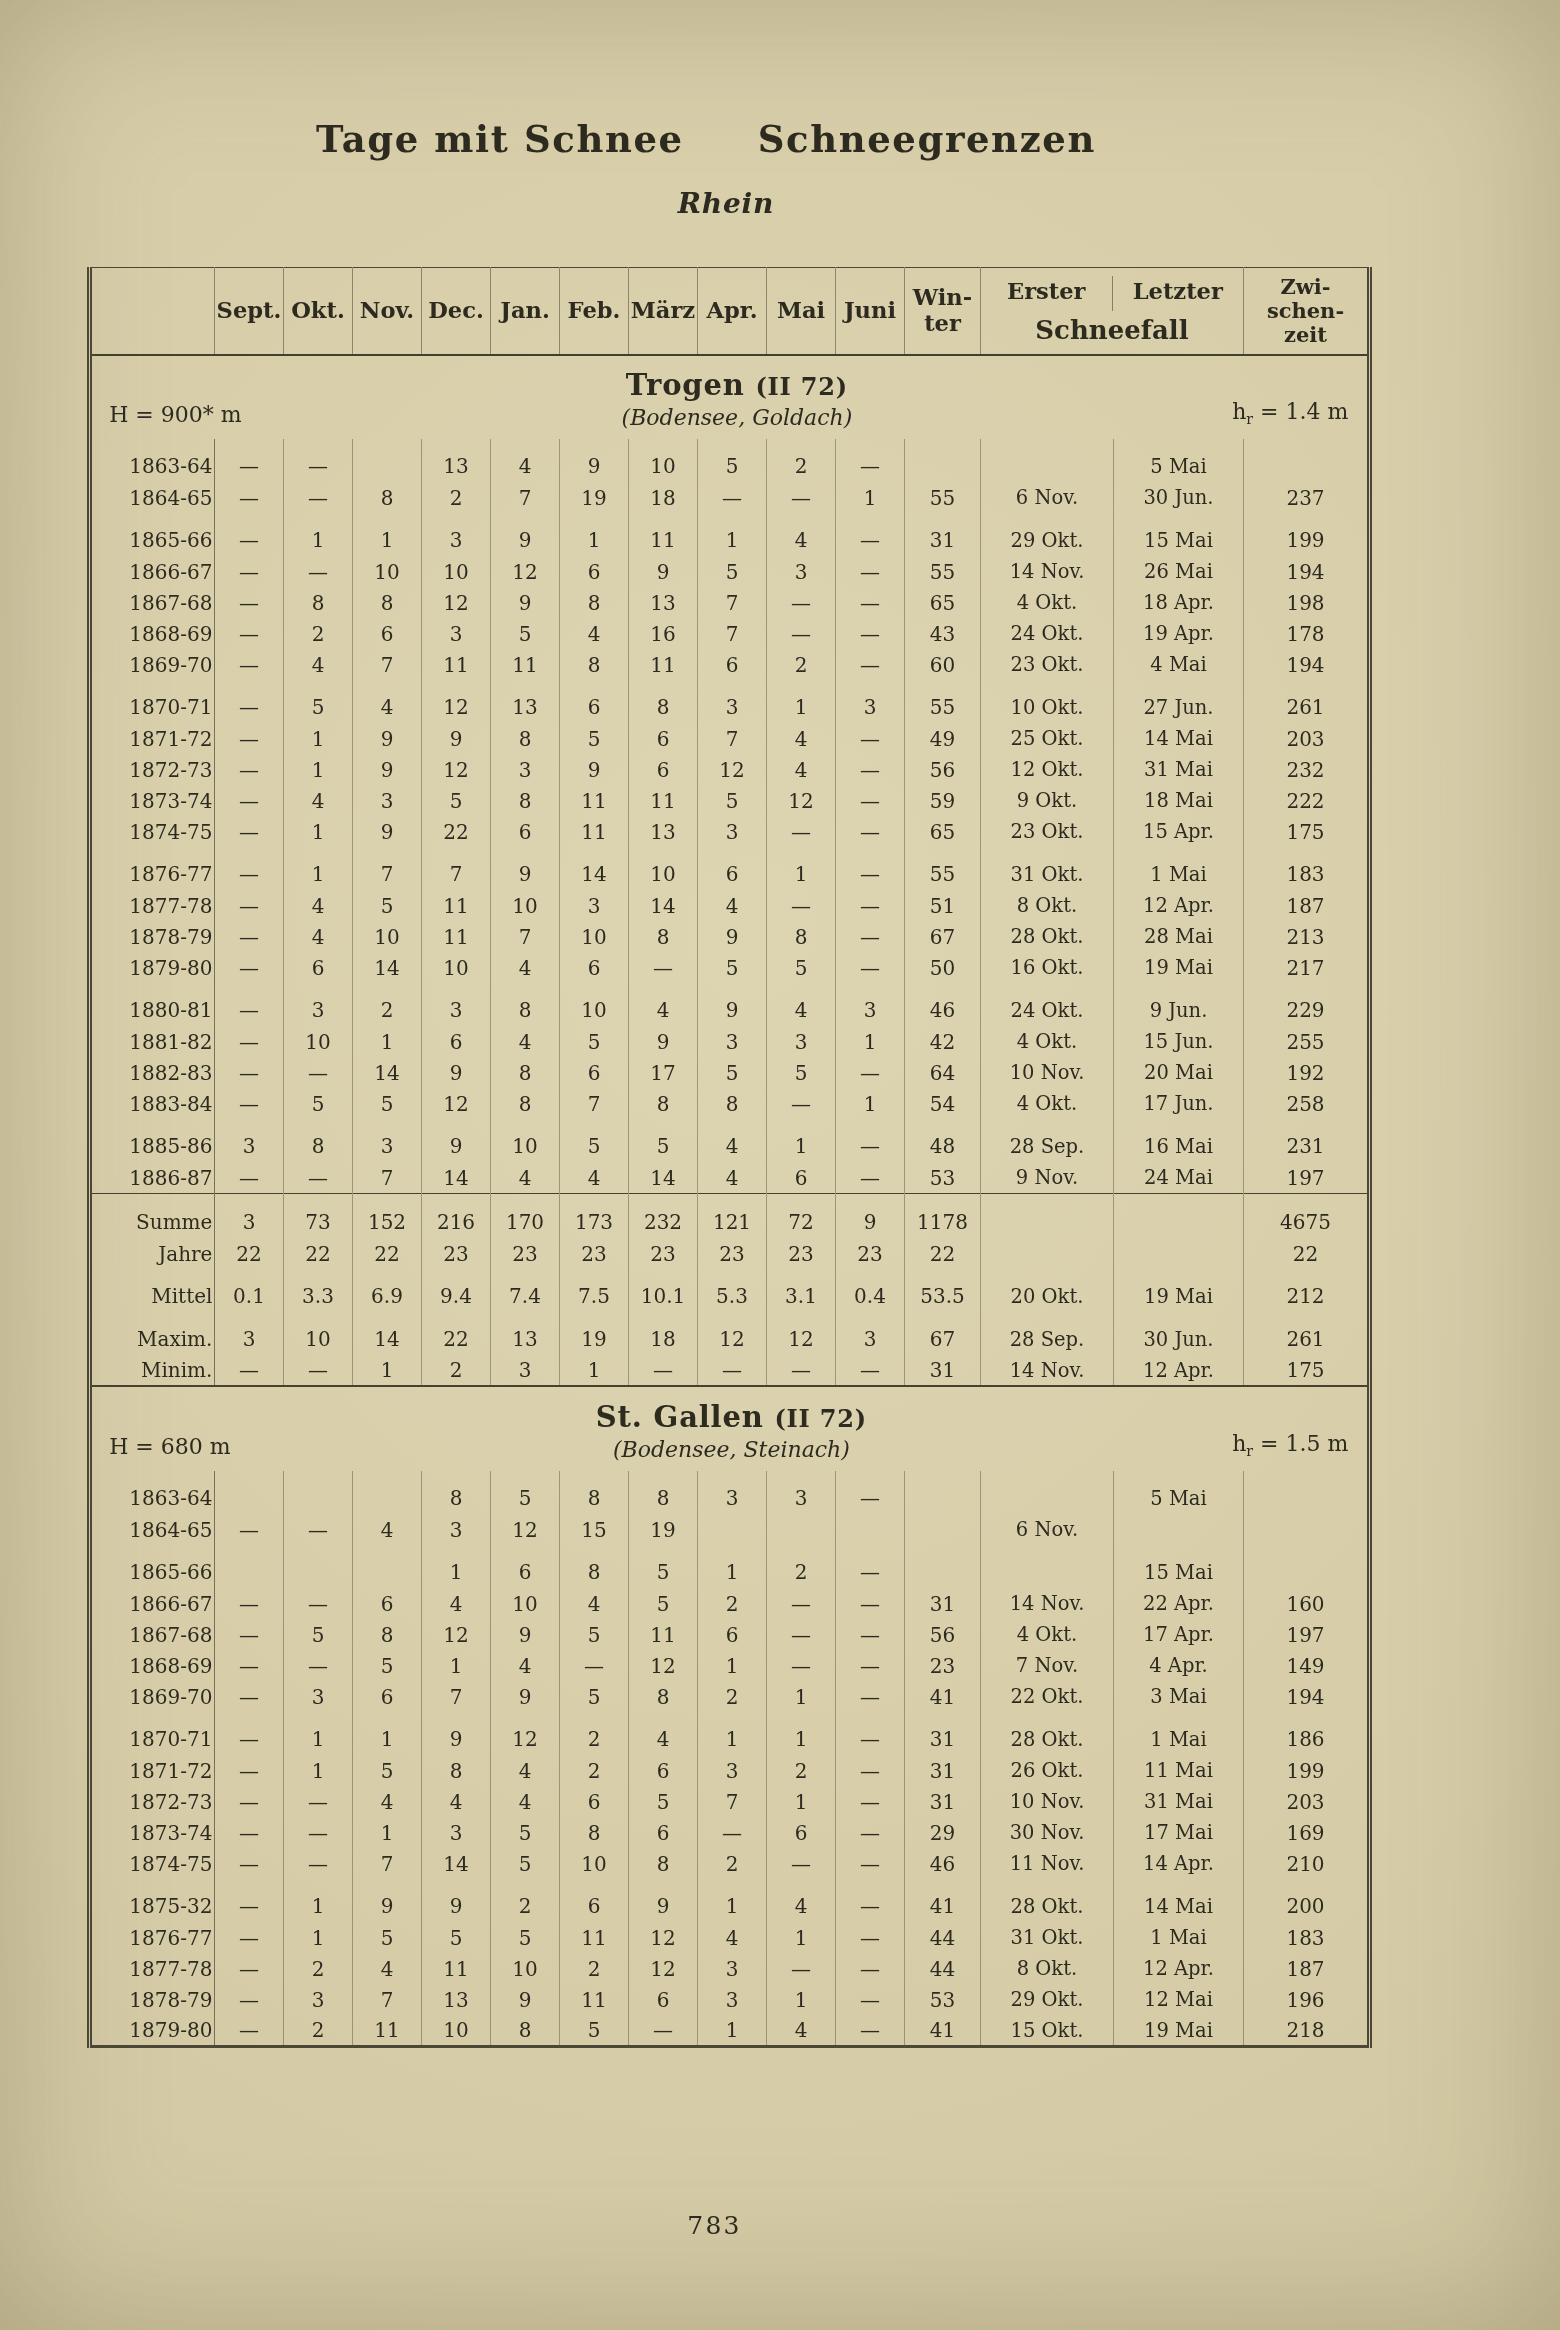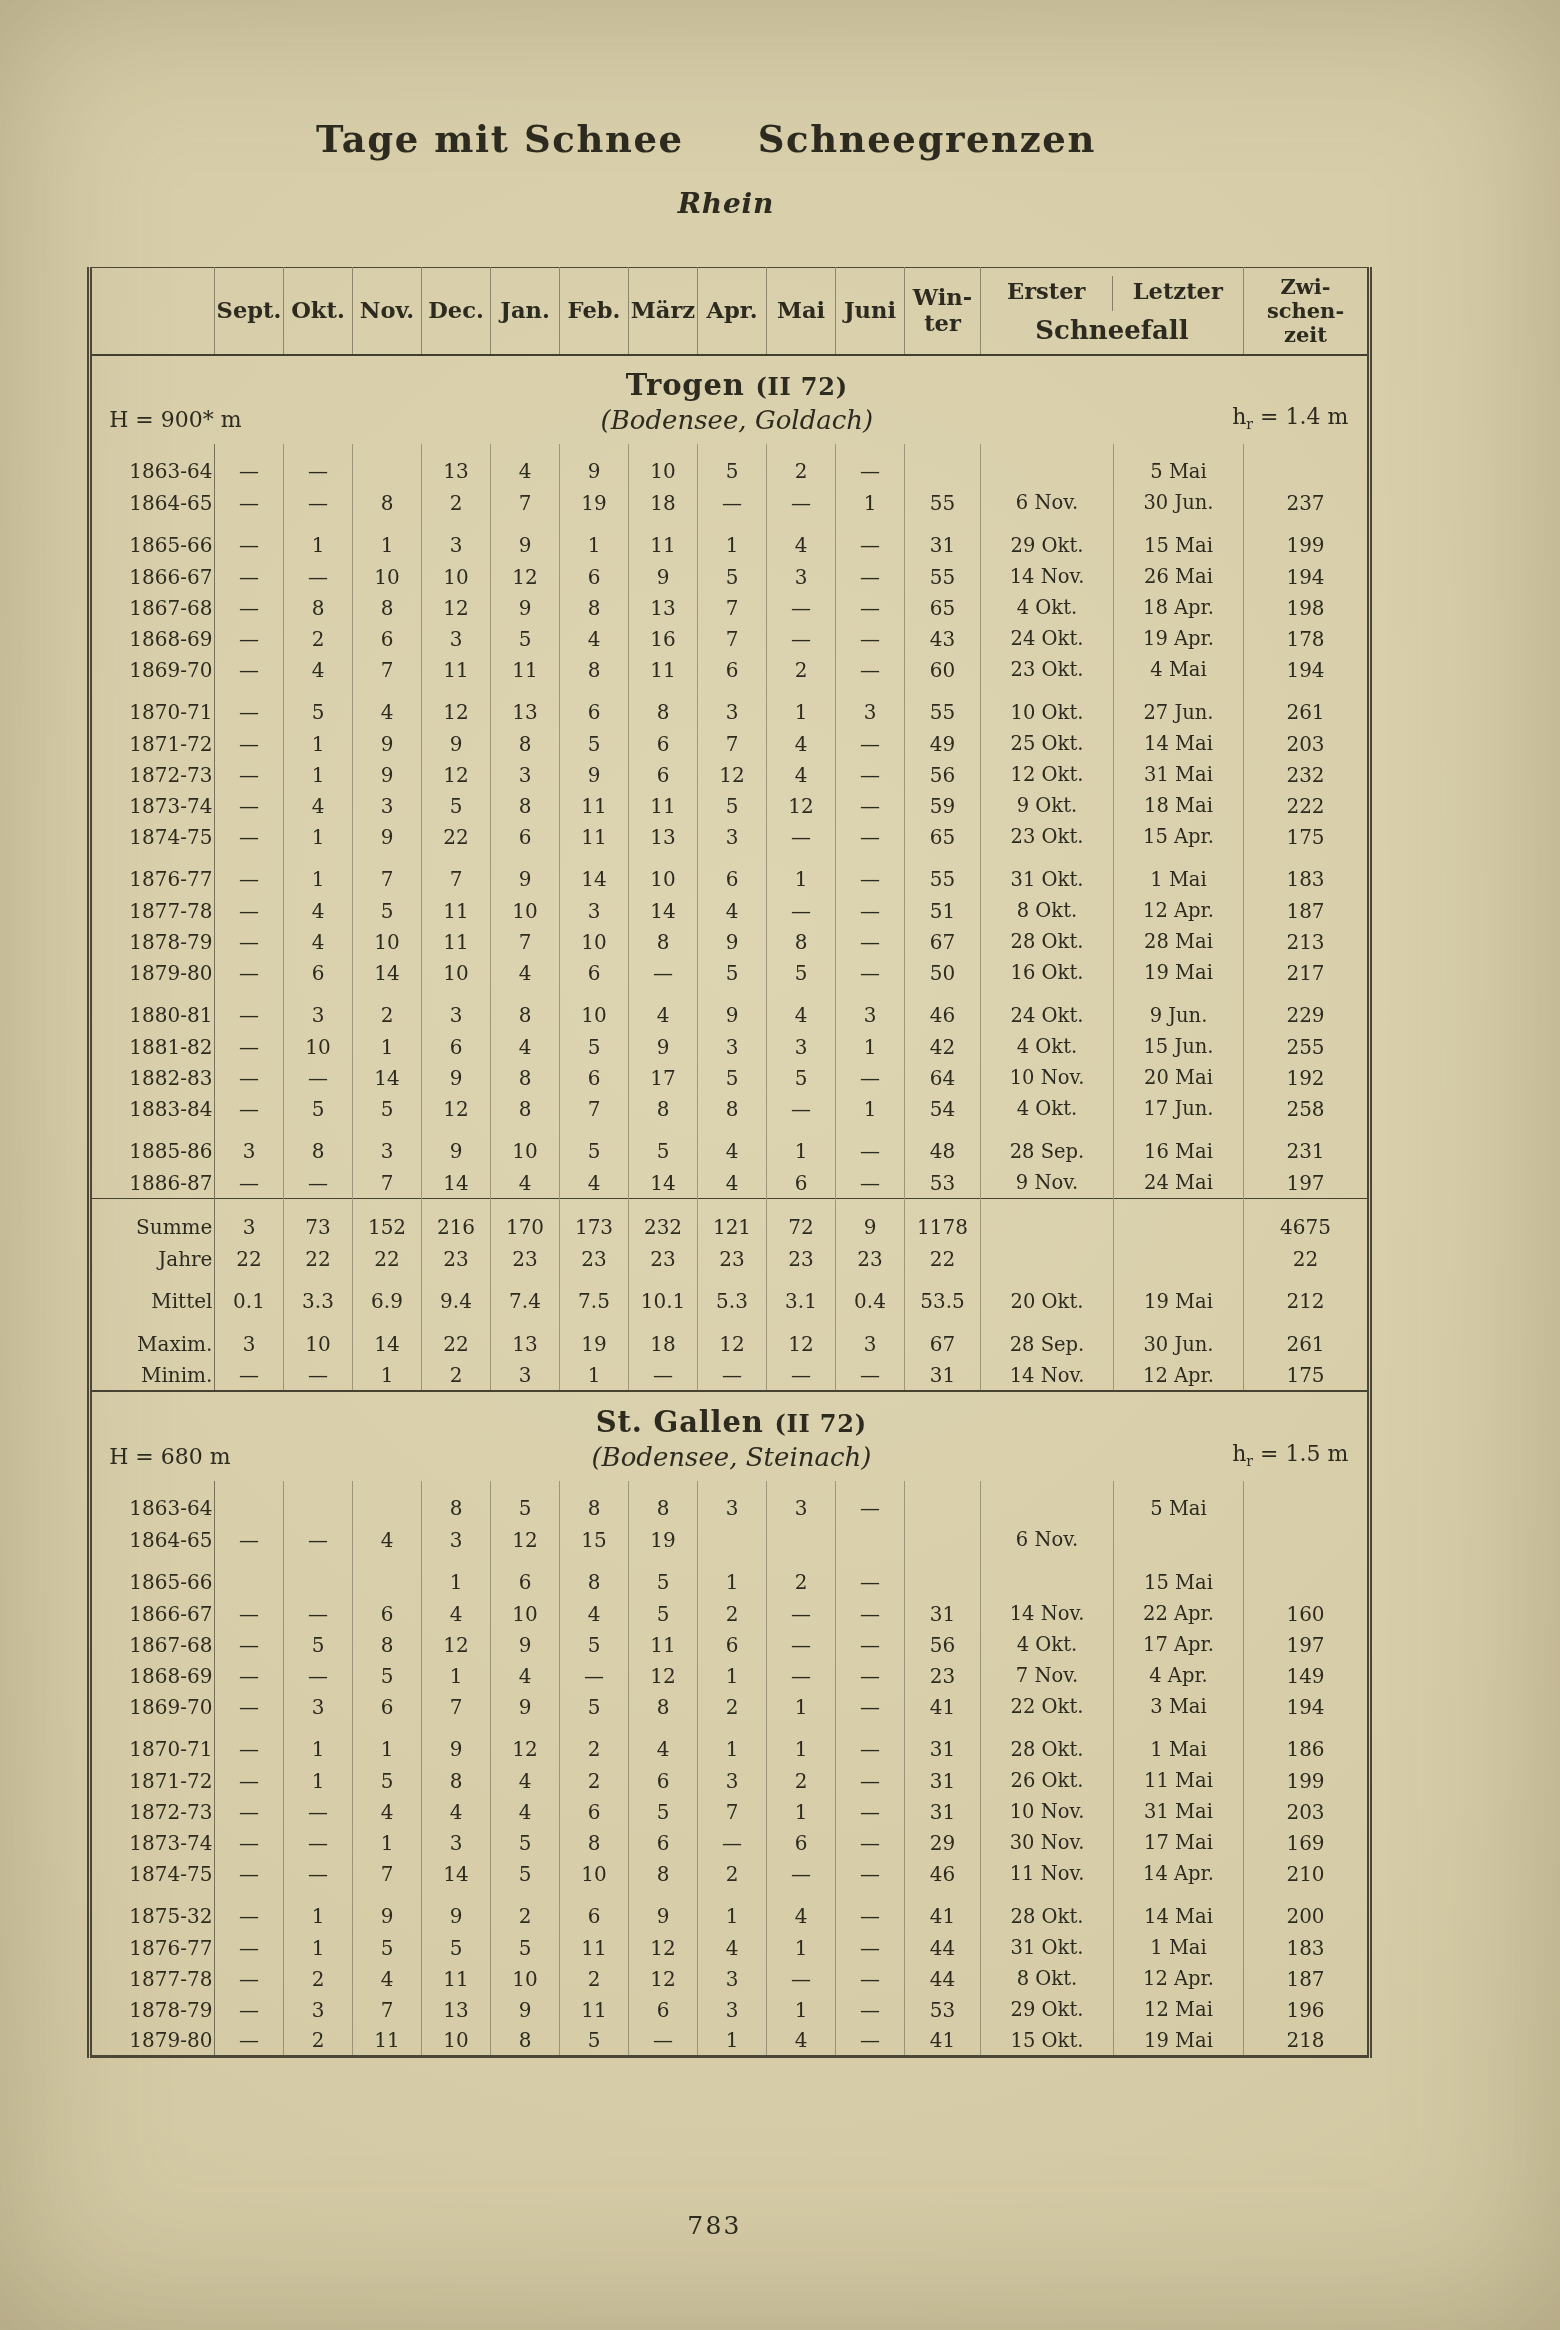--- a/index.html
+++ b/index.html
@@ -72,21 +72,21 @@
 
   tr.section-row td {
     border-right:none; padding:12.5px 6.2px 9.4px; height:auto;
   }
   tr.section-row.section-divider td { border-top:2.3px solid #474130; }
   .sec-wrap { display:flex; align-items:flex-end; justify-content:space-between; }
   .sec-height { font-size:22px; padding:0 0 3.1px 11px; white-space:nowrap; }
   .sec-mid { flex:1; text-align:center; }
   .sec-title { font-size:29px; font-weight:bold; letter-spacing:0.8px; }
   .station-code { font-size:24px; }
-  .sec-basin { font-style:italic; font-size:26px; margin-top:3.1px; }
+  .sec-basin { font-style:italic; font-size:22px; margin-top:3.1px; }
   .sec-hr { font-size:22px; padding:0 12.5px 3.1px 0; white-space:nowrap; }
   .snow-sub { font-size:14px; }
 
   .page-number {
     position:absolute; top:2211px; left:0; width:1429px;
     text-align:center; font-size:25px; letter-spacing:2.3px;
   }
 </style>
 </head>
 <body>

